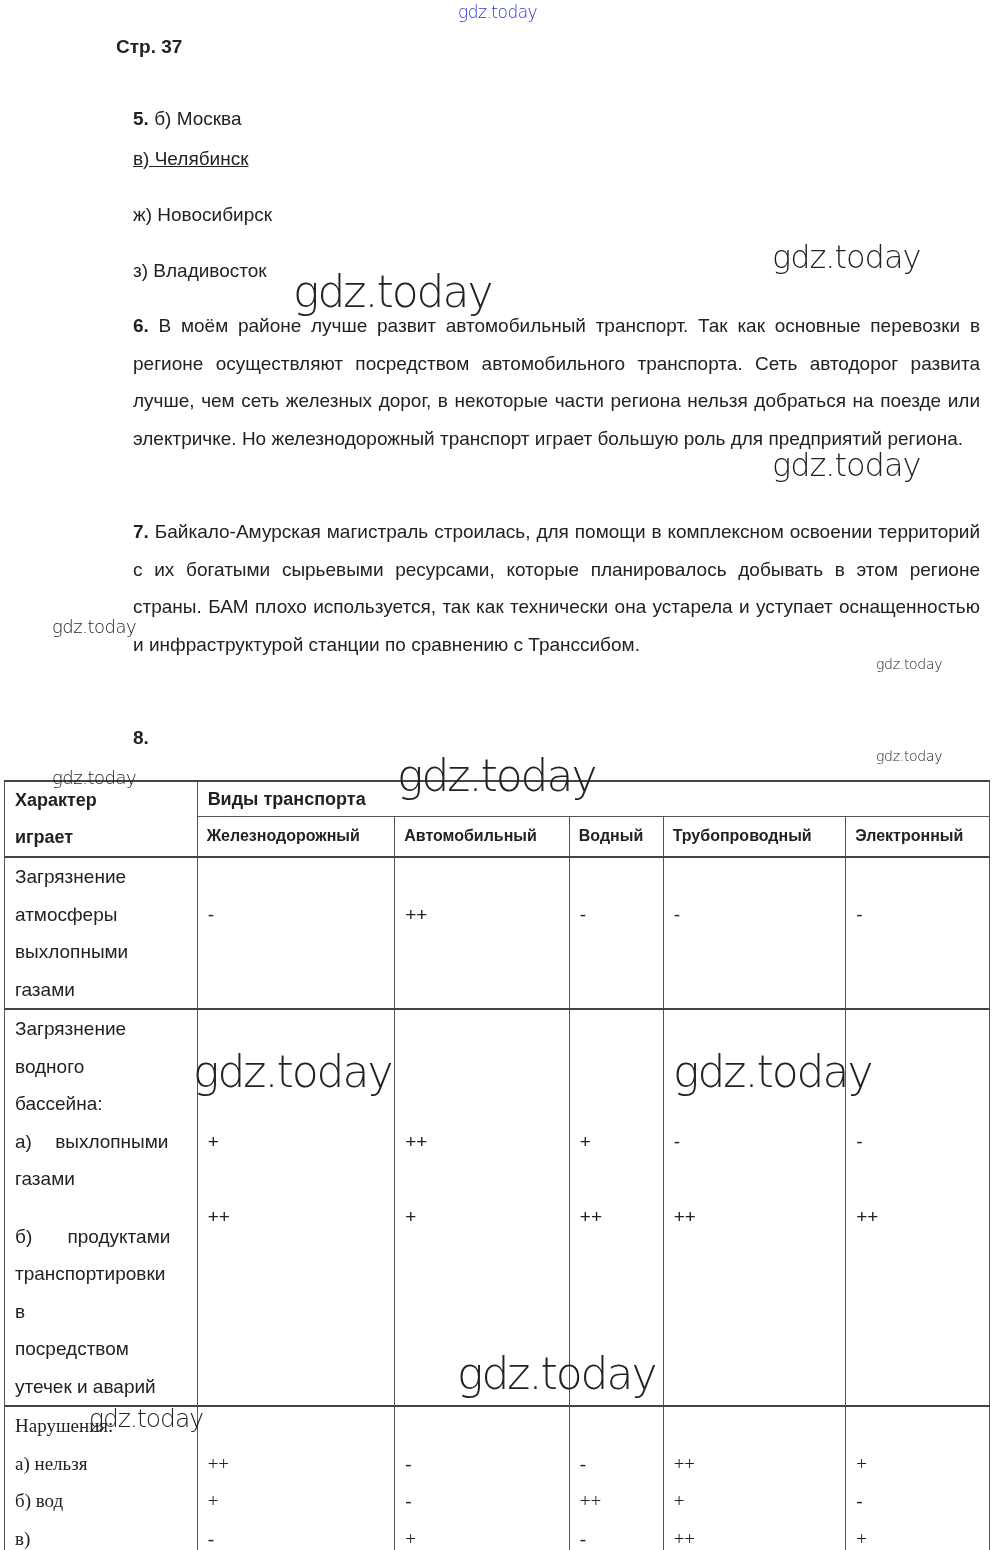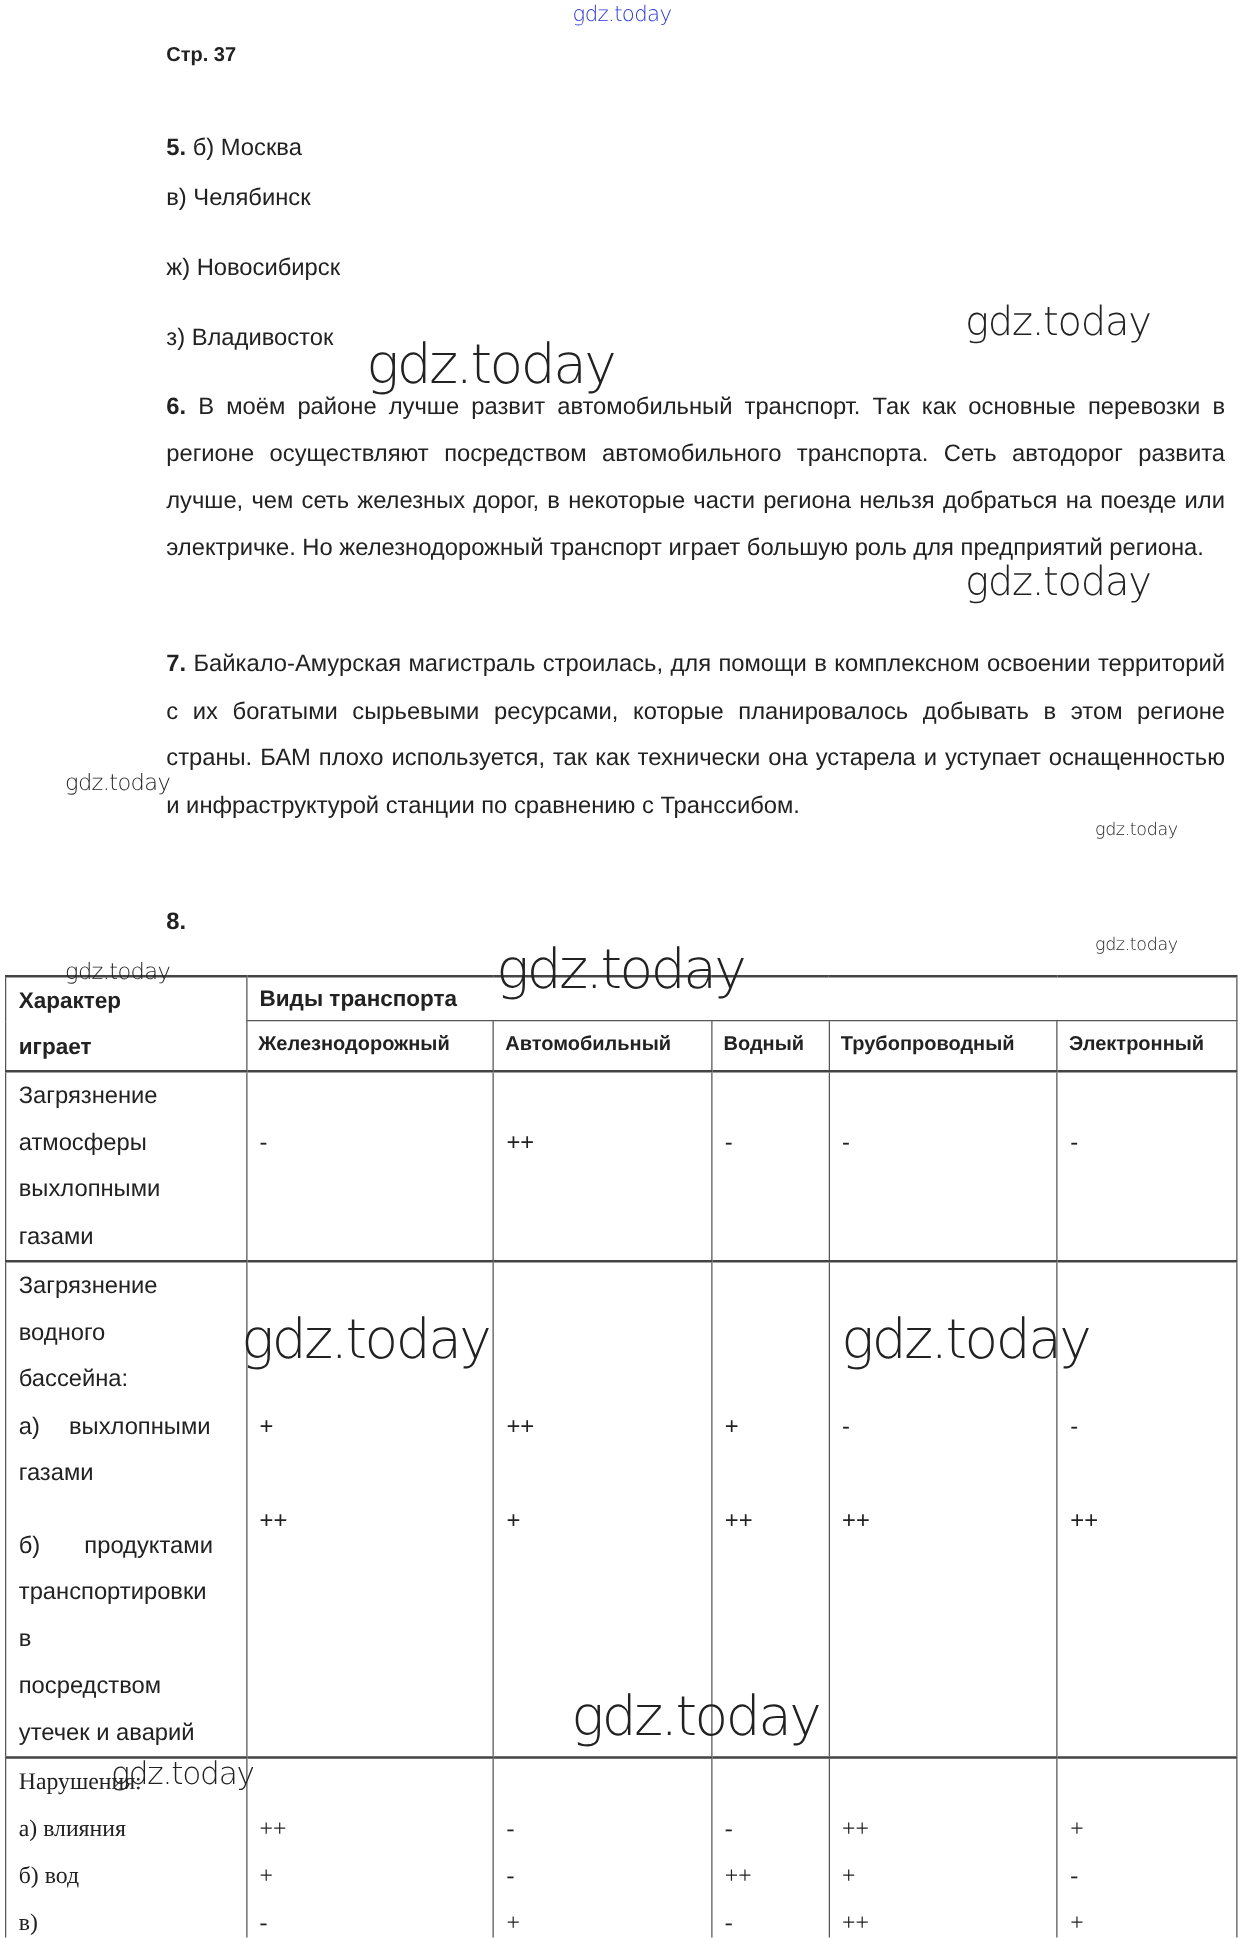--- a/index.html
+++ b/index.html
@@ -12,21 +12,21 @@
       font-weight: 200; color: #222; letter-spacing: -1px; white-space: nowrap;
       pointer-events: none;
     }
     .wm-top { left: 458px; top: 2px; font-size: 17px; color: #2a36d8; letter-spacing: -0.5px; }
     .wm-xl { font-size: 44px; letter-spacing: -2px; font-weight: 100; }
     .wm-l { font-size: 32px; letter-spacing: -1px; font-weight: 100; }
     .wm-m { font-size: 25px; letter-spacing: -1px; font-weight: 100; }
     .wm-s { font-size: 18px; letter-spacing: -0.5px; font-weight: 100; }
     .wm-xs { font-size: 14px; letter-spacing: -0.3px; font-weight: 100; }
 
-    .page-ref { position: absolute; left: 133px; top: 36px; font-size: 16px; font-weight: bold; }
+    .page-ref { position: absolute; left: 116px; top: 36px; font-size: 19px; font-weight: bold; }
     .line { position: absolute; left: 133px; font-size: 19px; }
     .line b { font-weight: bold; }
     .para {
       position: absolute; left: 133px; width: 847px; font-size: 19px;
       line-height: 37.5px; text-align: justify; text-align-last: left;
     }
     .para b { font-weight: bold; }
 
     table.t {
       position: absolute; left: 4px; top: 780px; width: 986px;
@@ -53,21 +53,21 @@
 <div class="wm wm-xs" style="left:876px; top:656px;">gdz.today</div>
 <div class="wm wm-xs" style="left:876px; top:748px;">gdz.today</div>
 <div class="wm wm-s" style="left:52px; top:767px; z-index:2;">gdz.today</div>
 
 <div class="page-ref">Стр. 37</div>
 
 <div class="line" style="top:108px;">
   <b>5.</b>
   <span>б) Москва</span>
 </div>
-<div class="line" style="top:148px;">в) Челябинск</div>
+<div class="line" style="top:148px;text-decoration:underline;">в) Челябинск</div>
 <div class="line" style="top:204px;">ж) Новосибирск</div>
 <div class="line" style="top:260px;">з) Владивосток</div>
 
 <div class="para" style="top:307px;">
   <b>6.</b>
   <span>В моём районе лучше развит автомобильный транспорт. Так как основные перевозки в регионе осуществляют посредством автомобильного транспорта. Сеть автодорог развита лучше, чем сеть железных дорог, в некоторые части региона нельзя добраться на поезде или электричке. Но железнодорожный транспорт играет большую роль для предприятий региона.</span>
 </div>
 
 <div class="para" style="top:513px;">
   <b>7.</b>
@@ -180,21 +180,21 @@
           <div></div>
           <div>-</div>
           <div></div>
           <div>++</div>
         </td>
   </tr>
 
   <tr class="rule-top" style="border-bottom:2px solid #444;font-family:Liberation Serif, serif;">
     <td class="rowlabel" style="border-bottom:2px solid #444;">
       <div>Нарушения:</div>
-      <div>а) влияния</div>
+      <div>а) нельзя</div>
       <div>б) вод</div>
       <div>в)</div>
       <div>растительности</div>
     </td>
     <td class="cell-stack" style="border-bottom:2px solid #444;">
           <div></div>
           <div>++</div>
           <div>+</div>
           <div>-</div>
         </td>

